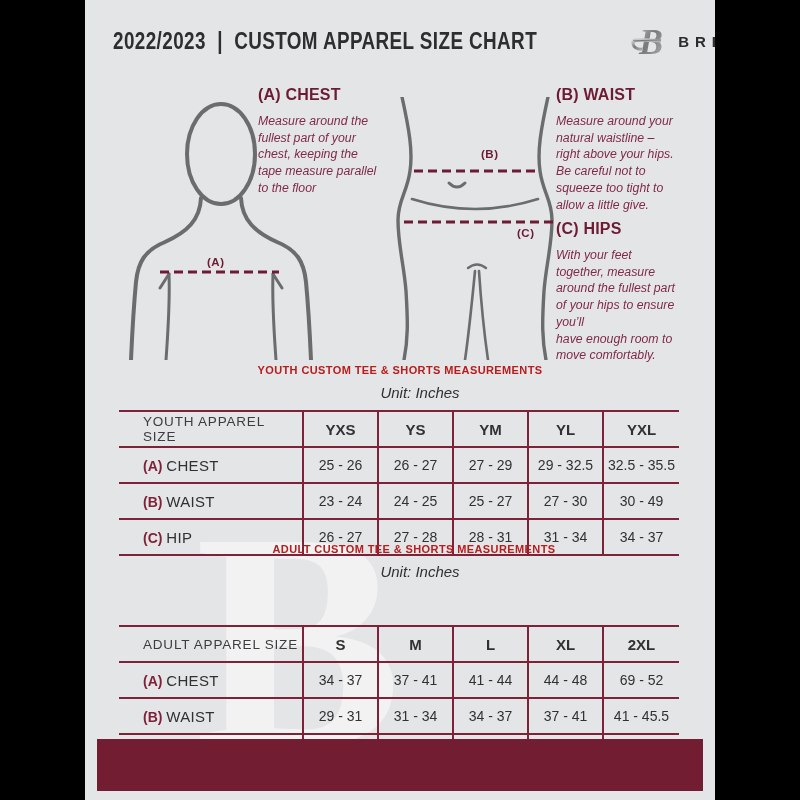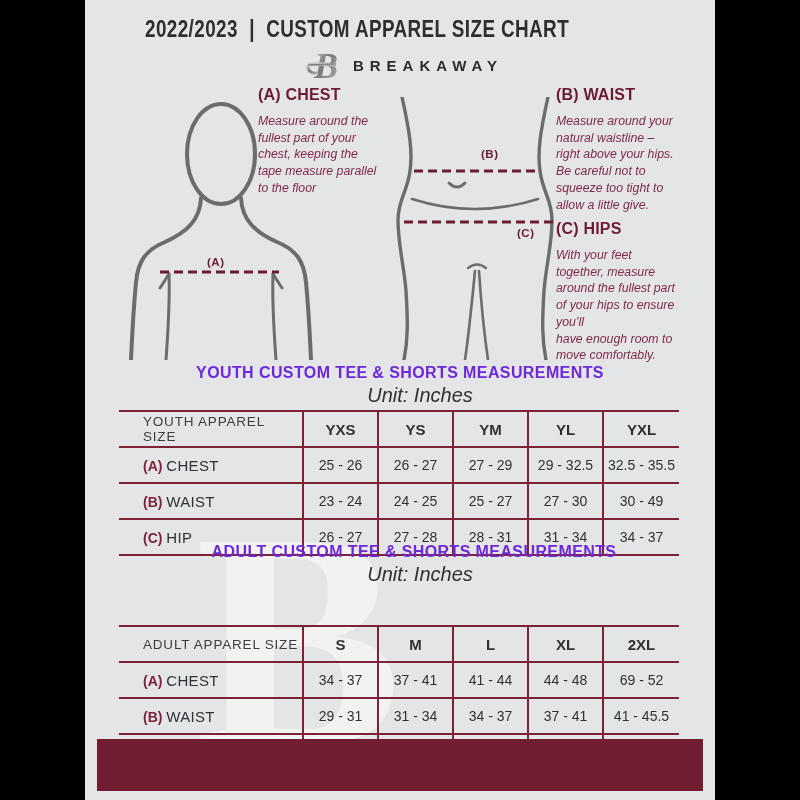--- a/index.html
+++ b/index.html
@@ -11,39 +11,39 @@
     --dark:#303234;
     --figure:#6a6c6e;
   }
   *{margin:0;padding:0;box-sizing:border-box;}
   html,body{width:800px;height:800px;}
   body{background:#000;font-family:"Liberation Sans",sans-serif;}
   .canvas{position:relative;width:800px;height:800px;background:#000;overflow:hidden;}
   .page{position:absolute;left:85px;top:0;width:630px;height:800px;background:var(--bg);overflow:hidden;}
 
   
-  .hdr{position:absolute;left:28px;right:20px;top:16px;height:50px;display:flex;align-items:center;justify-content:space-between;z-index:2;flex-direction:column;}
+  .hdr{position:absolute;left:28px;right:20px;top:16px;height:50px;display:flex;align-items:center;justify-content:space-between;z-index:2;}
   .hdr-title{font-size:23px;font-weight:700;color:#2d2e30;white-space:pre;transform:scaleX(0.82);transform-origin:left center;letter-spacing:0.5px;}
   .brand{display:flex;align-items:center;gap:8px;}
   .brand-name{font-size:15px;font-weight:700;letter-spacing:6px;color:#2b2c2e;}
 
   
   .fig{position:absolute;z-index:1;}
   .fig path,.fig ellipse{fill:none;stroke:var(--figure);stroke-linecap:round;}
   .dashline{stroke:var(--maroon-dark);stroke-width:3;stroke-dasharray:9 5;fill:none;}
   .dash-label{position:absolute;font-size:11.5px;font-weight:700;color:var(--maroon-dark);letter-spacing:0.5px;z-index:2;}
 
   
   .instr{position:absolute;z-index:2;}
   .instr h3{font-size:16px;font-weight:700;color:var(--maroon-dark);letter-spacing:0.2px;margin-bottom:9px;}
   .instr p{font-size:12.3px;font-style:italic;line-height:1.36;color:var(--maroon-body);white-space:pre-line;}
 
   
-  .sec-title{position:absolute;left:0;width:100%;text-align:center;font-size:16px;font-weight:700;color:#6d28d9;letter-spacing:0.4px;z-index:2;}
-  .sec-unit{position:absolute;left:0;width:100%;text-align:center;font-size:20px;font-style:italic;color:#2f3133;z-index:2;padding-left:40px;}
+  .sec-title{position:absolute;left:0;width:100%;text-align:center;font-size:11px;font-weight:700;color:#b91c1c;letter-spacing:0.4px;z-index:2;}
+  .sec-unit{position:absolute;left:0;width:100%;text-align:center;font-size:15px;font-style:italic;color:#2f3133;z-index:2;padding-left:40px;}
 
   
   table.tbl{position:absolute;left:34px;width:560px;border-collapse:collapse;table-layout:fixed;z-index:2;border-bottom:2px solid var(--line);}
   .tbl tr{border-top:2px solid var(--line);}
   .tbl td{height:36px;vertical-align:middle;text-align:center;font-size:14px;color:#2f3133;}
   .tbl td+td{border-left:2px solid var(--line);}
   .tbl td.lbl{text-align:left;padding-left:24px;}
   .tbl td.size{font-weight:700;font-size:15px;}
   .tbl td.cat{font-size:13.5px;letter-spacing:0.8px;color:#3c3d40;}
   .tbl .pfx{font-weight:700;color:var(--line);}

